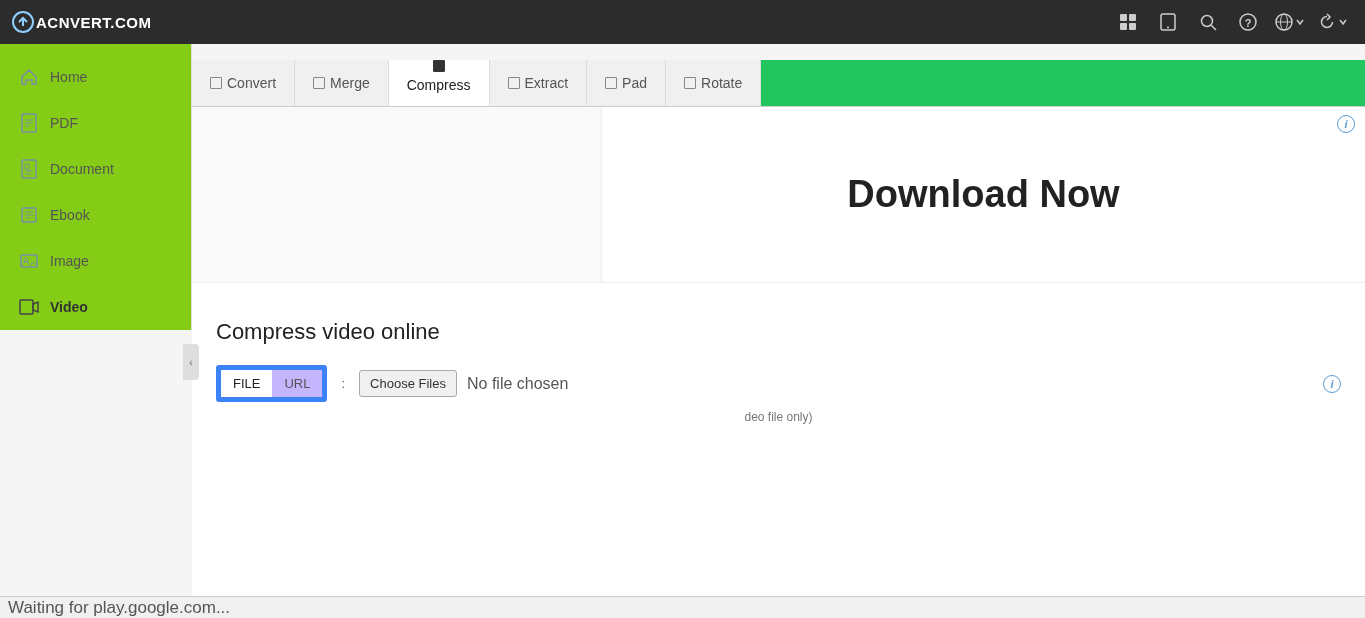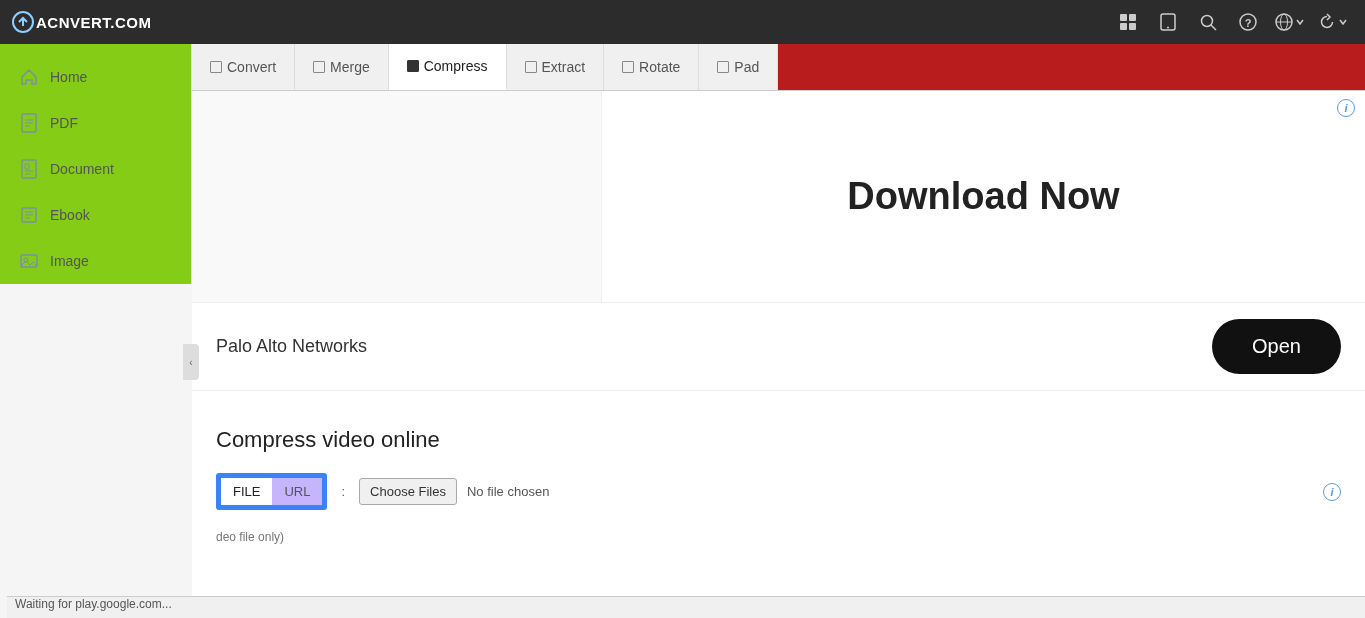--- a/index.html
+++ b/index.html
@@ -105,42 +105,44 @@
       flex: 1;
       display: flex;
       flex-direction: column;
       overflow: hidden;
       position: relative;
     }
 
     
     .tab-bar {
       display: flex;
-      background: #b91c1c;
+      background: #22c55e;
       border-bottom: 1px solid #ccc;
       flex-shrink: 0;
+      margin-top: 16px;
     }
     .tab-item {
       display: flex;
       align-items: center;
       gap: 5px;
       padding: 0 18px;
       height: 46px;
       cursor: pointer;
       font-size: 14px;
       color: #555;
       border-right: 1px solid #ddd;
       background: #f0f0f0;
       white-space: nowrap;
     }
     .tab-item.active {
       background: #fff;
       color: #222;
       border-bottom: 2px solid #fff;
       margin-bottom: -1px;
+      flex-direction: column;
     }
     .tab-checkbox {
       width: 12px;
       height: 12px;
       border: 1.5px solid #888;
       display: inline-block;
       border-radius: 1px;
     }
     .tab-checkbox.filled {
       background: #333;
@@ -151,21 +153,21 @@
     .main-content {
       flex: 1;
       overflow-y: auto;
       background: #fff;
       position: relative;
     }
 
     
     .ad-section {
       display: flex;
-      height: 212px;
+      height: 176px;
       border-bottom: 1px solid #eee;
     }
     .ad-left {
       width: 410px;
       background: #f9f9f9;
       border-right: 1px solid #eee;
       flex-shrink: 0;
     }
     .ad-right {
       flex: 1;
@@ -249,55 +251,57 @@
       padding: 5px 10px;
       background: #f0f0f0;
       border: 1px solid #aaa;
       border-radius: 3px;
       cursor: pointer;
       font-size: 13px;
       color: #333;
       text-align: center;
     }
     .no-file-text {
-      font-size: 13px;
+      font-size: 16px;
       color: #555;
     }
     .info-icon-circle {
       display: inline-flex;
       align-items: center;
       justify-content: center;
       width: 18px;
       height: 18px;
       border-radius: 50%;
       border: 1.5px solid #5b9bd5;
       color: #5b9bd5;
       font-size: 11px;
       font-style: italic;
       font-weight: bold;
       cursor: pointer;
     }
     .bottom-hint {
       font-size: 12px;
       color: #777;
-      margin-top: 20px;
+      margin-top: 8px;
+      text-align: center;
     }
 
     
     .status-bar {
       position: fixed;
       bottom: 0;
-      left: 7px;
+      left: 0;
       right: 0;
       height: 22px;
       background: #f0f0f0;
       border-top: 1px solid #ccc;
       display: flex;
+      align-items: center;
       padding: 0 8px;
-      font-size: 12px;
+      font-size: 17px;
       color: #555;
     }
 
     
     .sidebar-wrapper {
       position: relative;
     }
 
     
     .top-right-info {
@@ -423,20 +427,29 @@
       <div class="sidebar-item">
         <div class="si-icon">
           <svg width="18" height="18" viewBox="0 0 18 18" fill="none">
               <rect x="1" y="3" width="16" height="12" rx="1" stroke="#7a8fa6" stroke-width="1.5" fill="none"></rect>
               <circle cx="6" cy="8" r="2" stroke="#7a8fa6" stroke-width="1" fill="none"></circle>
               <path d="M1 14L6 9L10 13L13 10L17 14" stroke="#7a8fa6" stroke-width="1" fill="none"></path>
             </svg>
         </div>
         <span>Image</span>
       </div>
+      <div class="sidebar-item active">
+        <div class="si-icon">
+          <svg width="20" height="16" viewBox="0 0 20 16" fill="none">
+              <rect x="1" y="1" width="13" height="14" rx="1" stroke="#444" stroke-width="1.5" fill="none"></rect>
+              <path d="M14 5L19 3V13L14 11V5Z" stroke="#444" stroke-width="1.5" fill="none"></path>
+            </svg>
+        </div>
+        <span>Video</span>
+      </div>
     </div>
 
     <div class="sidebar-collapse-btn" style="top:300px;">‹</div>
   </div>
 
   <div class="content-area">
 
     <div class="tab-bar">
       <div class="tab-item">
         <span class="tab-checkbox"></span>
@@ -449,45 +462,41 @@
       <div class="tab-item active">
         <span class="tab-checkbox filled"></span>
         <span>Compress</span>
       </div>
       <div class="tab-item">
         <span class="tab-checkbox"></span>
         <span>Extract</span>
       </div>
       <div class="tab-item">
         <span class="tab-checkbox"></span>
-        <span>Rotate</span>
+        <span>Pad</span>
       </div>
       <div class="tab-item">
         <span class="tab-checkbox"></span>
-        <span>Pad</span>
+        <span>Rotate</span>
       </div>
     </div>
 
     <div class="main-content">
 
       <div class="top-right-info">
         <span class="info-icon-circle">i</span>
       </div>
 
       <div class="ad-section">
         <div class="ad-left"></div>
         <div class="ad-right">
           <span class="download-now-text">Download Now</span>
         </div>
       </div>
 
-      <div class="sponsor-section">
-        <span class="sponsor-name">Palo Alto Networks</span>
-        <button class="open-btn">Open</button>
-      </div>
 
       <div class="compress-section">
         <div class="compress-title">Compress video online</div>
         <div class="file-input-row">
           <div class="file-url-group">
             <button class="file-url-btn active">FILE</button>
             <button class="file-url-btn">URL</button>
           </div>
           <span class="colon-sep">:</span>
           <button class="choose-files-btn">Choose Files</button>

